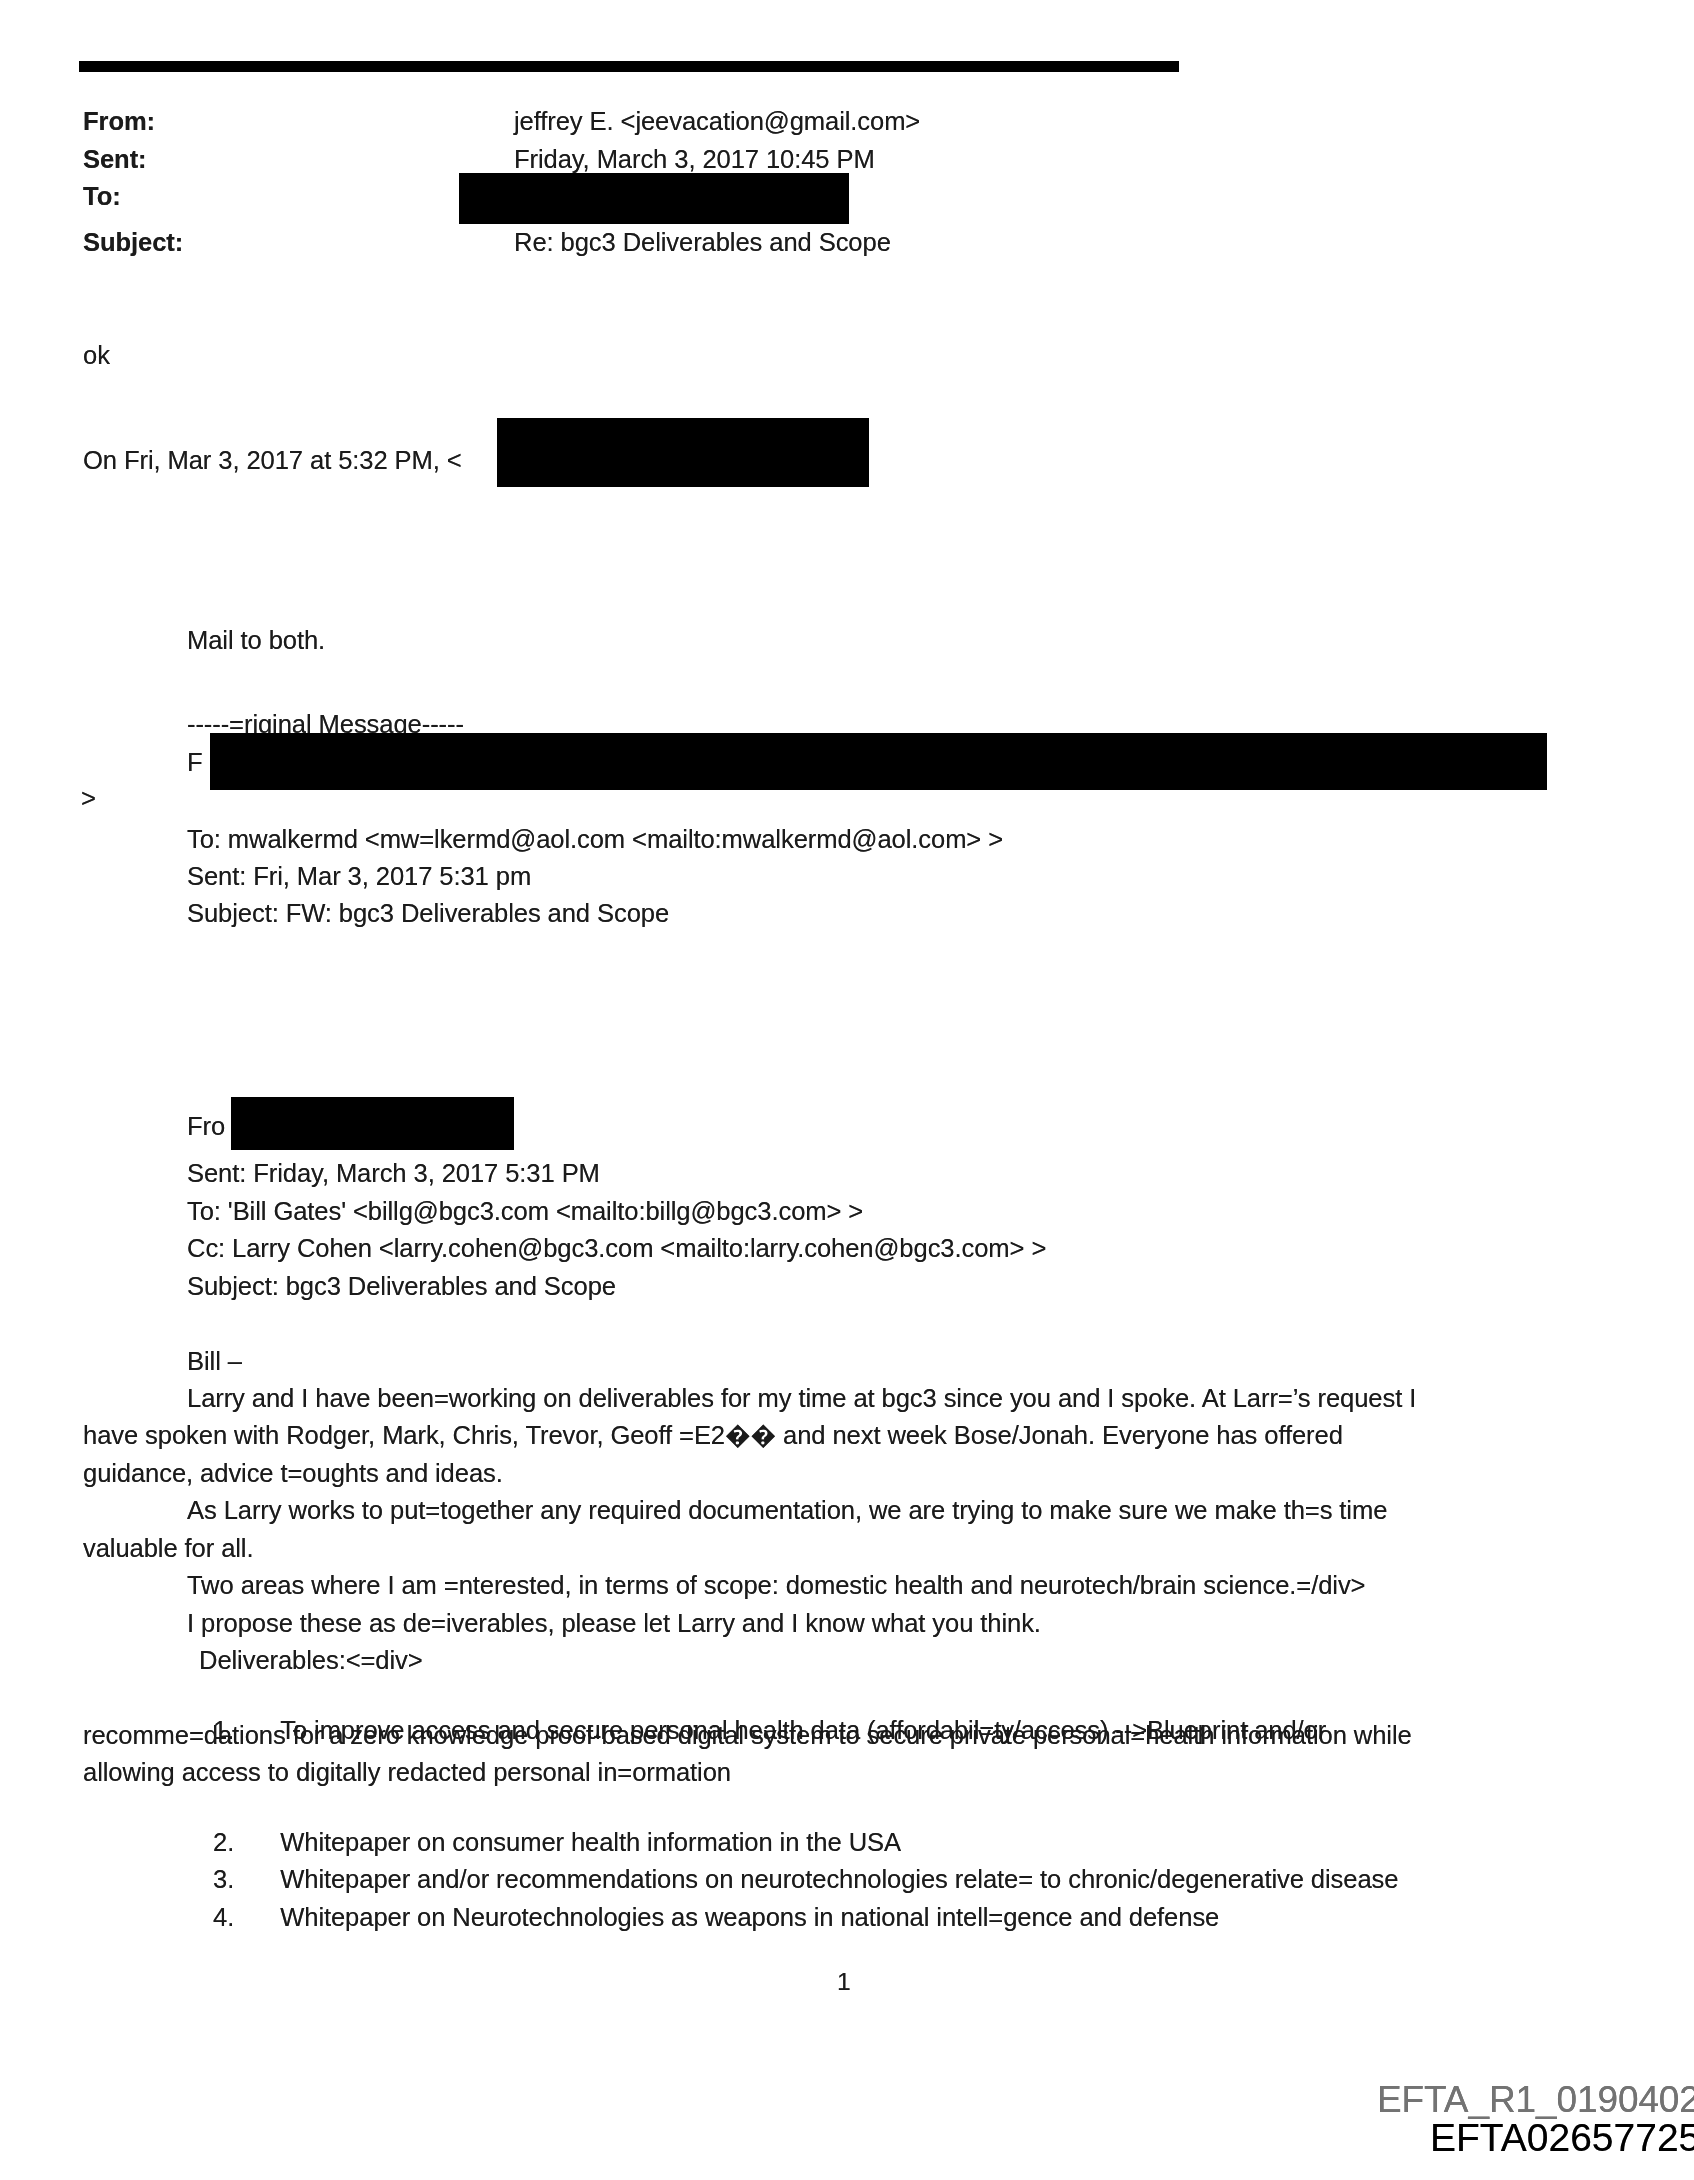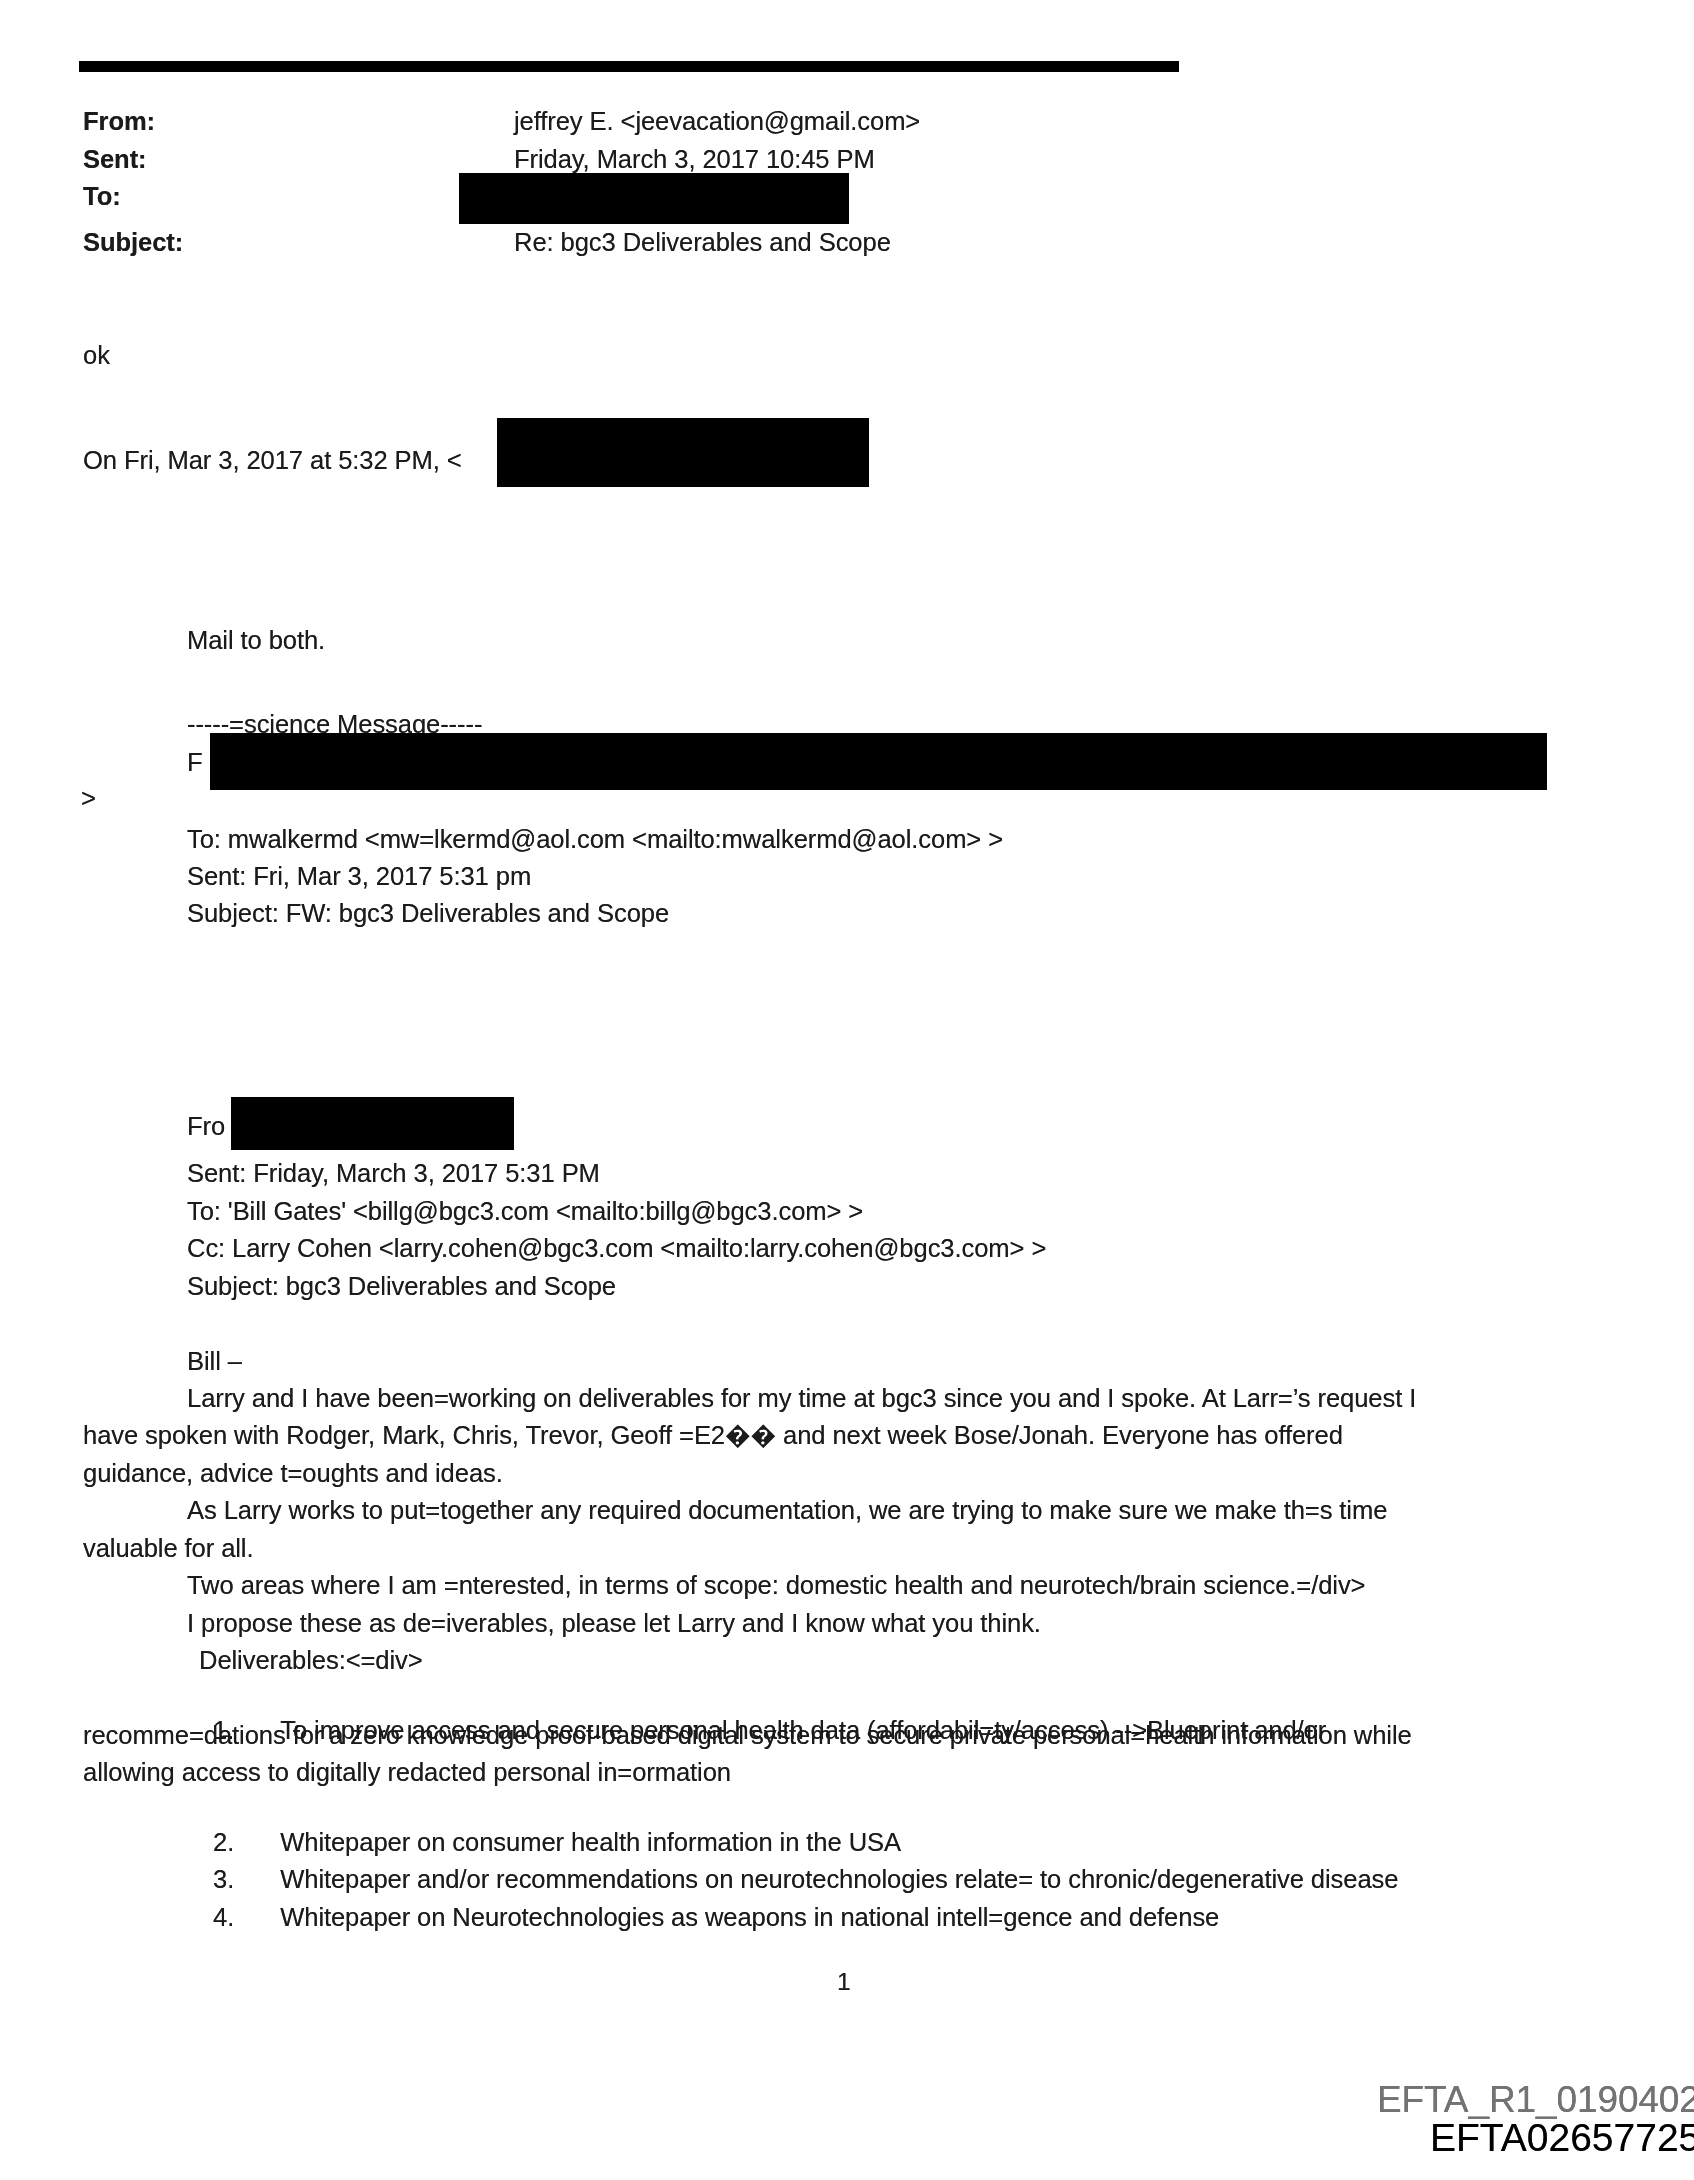--- a/index.html
+++ b/index.html
@@ -54,21 +54,21 @@
   <div class="ln b" style="left:83px; top:227px;">Subject:</div>
   <div class="ln" style="left:514px; top:227px;">Re: bgc3 Deliverables and Scope</div>
 
   <div class="ln" style="left:83px; top:340px;">ok</div>
 
   <div class="ln" style="left:83px; top:445px;">On Fri, Mar 3, 2017 at 5:32 PM, &lt;</div>
   <div class="redact" style="left: 497px; top: 418px; width: 372px; height: 69px; background: rgb(0, 0, 0);"></div>
 
   <div class="ln" style="left:187px; top:625px;">Mail to both.</div>
 
-  <div class="ln" style="left:187px; top:709px;">-----=science Message-----</div>
+  <div class="ln" style="left:187px; top:709px;">-----=riginal Message-----</div>
 
   <div class="ln" style="left:187px; top:747px;">F</div>
   <div class="redact" style="left: 210px; top: 733px; width: 1337px; height: 57px; background: rgb(0, 0, 0);"></div>
 
   <div class="ln" style="left:81px; top:783px;">&gt;</div>
 
   <div class="ln" style="left:187px; top:824px;">To: mwalkermd &lt;mw=lkermd@aol.com &lt;mailto:mwalkermd@aol.com&gt; &gt;</div>
   <div class="ln" style="left:187px; top:861px;">Sent: Fri, Mar 3, 2017 5:31 pm</div>
   <div class="ln" style="left:187px; top:898px;">Subject: FW: bgc3 Deliverables and Scope</div>
 

